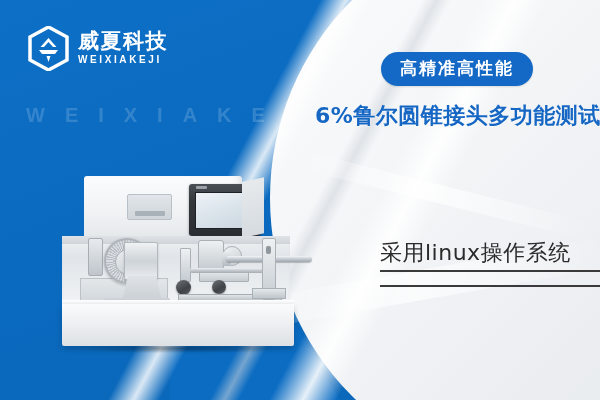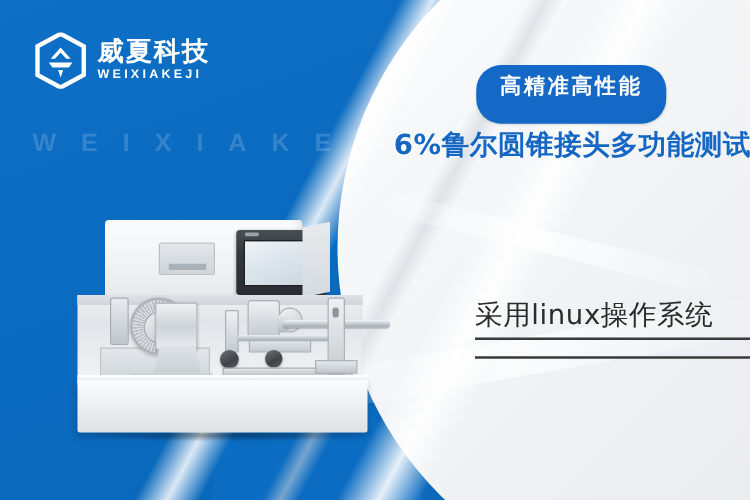--- a/index.html
+++ b/index.html
@@ -64,21 +64,21 @@
     font-size:20px; font-weight:700; letter-spacing:20px;
     font-family:"Liberation Sans",sans-serif;
     white-space:nowrap;
   }
 
   
   .badge{
     position:absolute; left:381px; top:52px;
     background:#1369c5; color:#fff;
     font-size:17px; font-weight:700; letter-spacing:2px;
-    padding:5px 19px 19px; border-radius:20px;
+    padding:5px 19px 6px; border-radius:20px;
     font-family:"DejaVu Sans","Liberation Sans",sans-serif;
     box-shadow:0 1px 2px rgba(0,0,0,.12);
     white-space:nowrap;
   }
   .headline{
     position:absolute; left:315px; top:101px;
     color:#1667c4; font-size:22px; font-weight:700; letter-spacing:.5px;
     font-family:"DejaVu Sans","Liberation Sans",sans-serif;
     white-space:nowrap;
     text-shadow:0 1px 0 rgba(255,255,255,.6);

